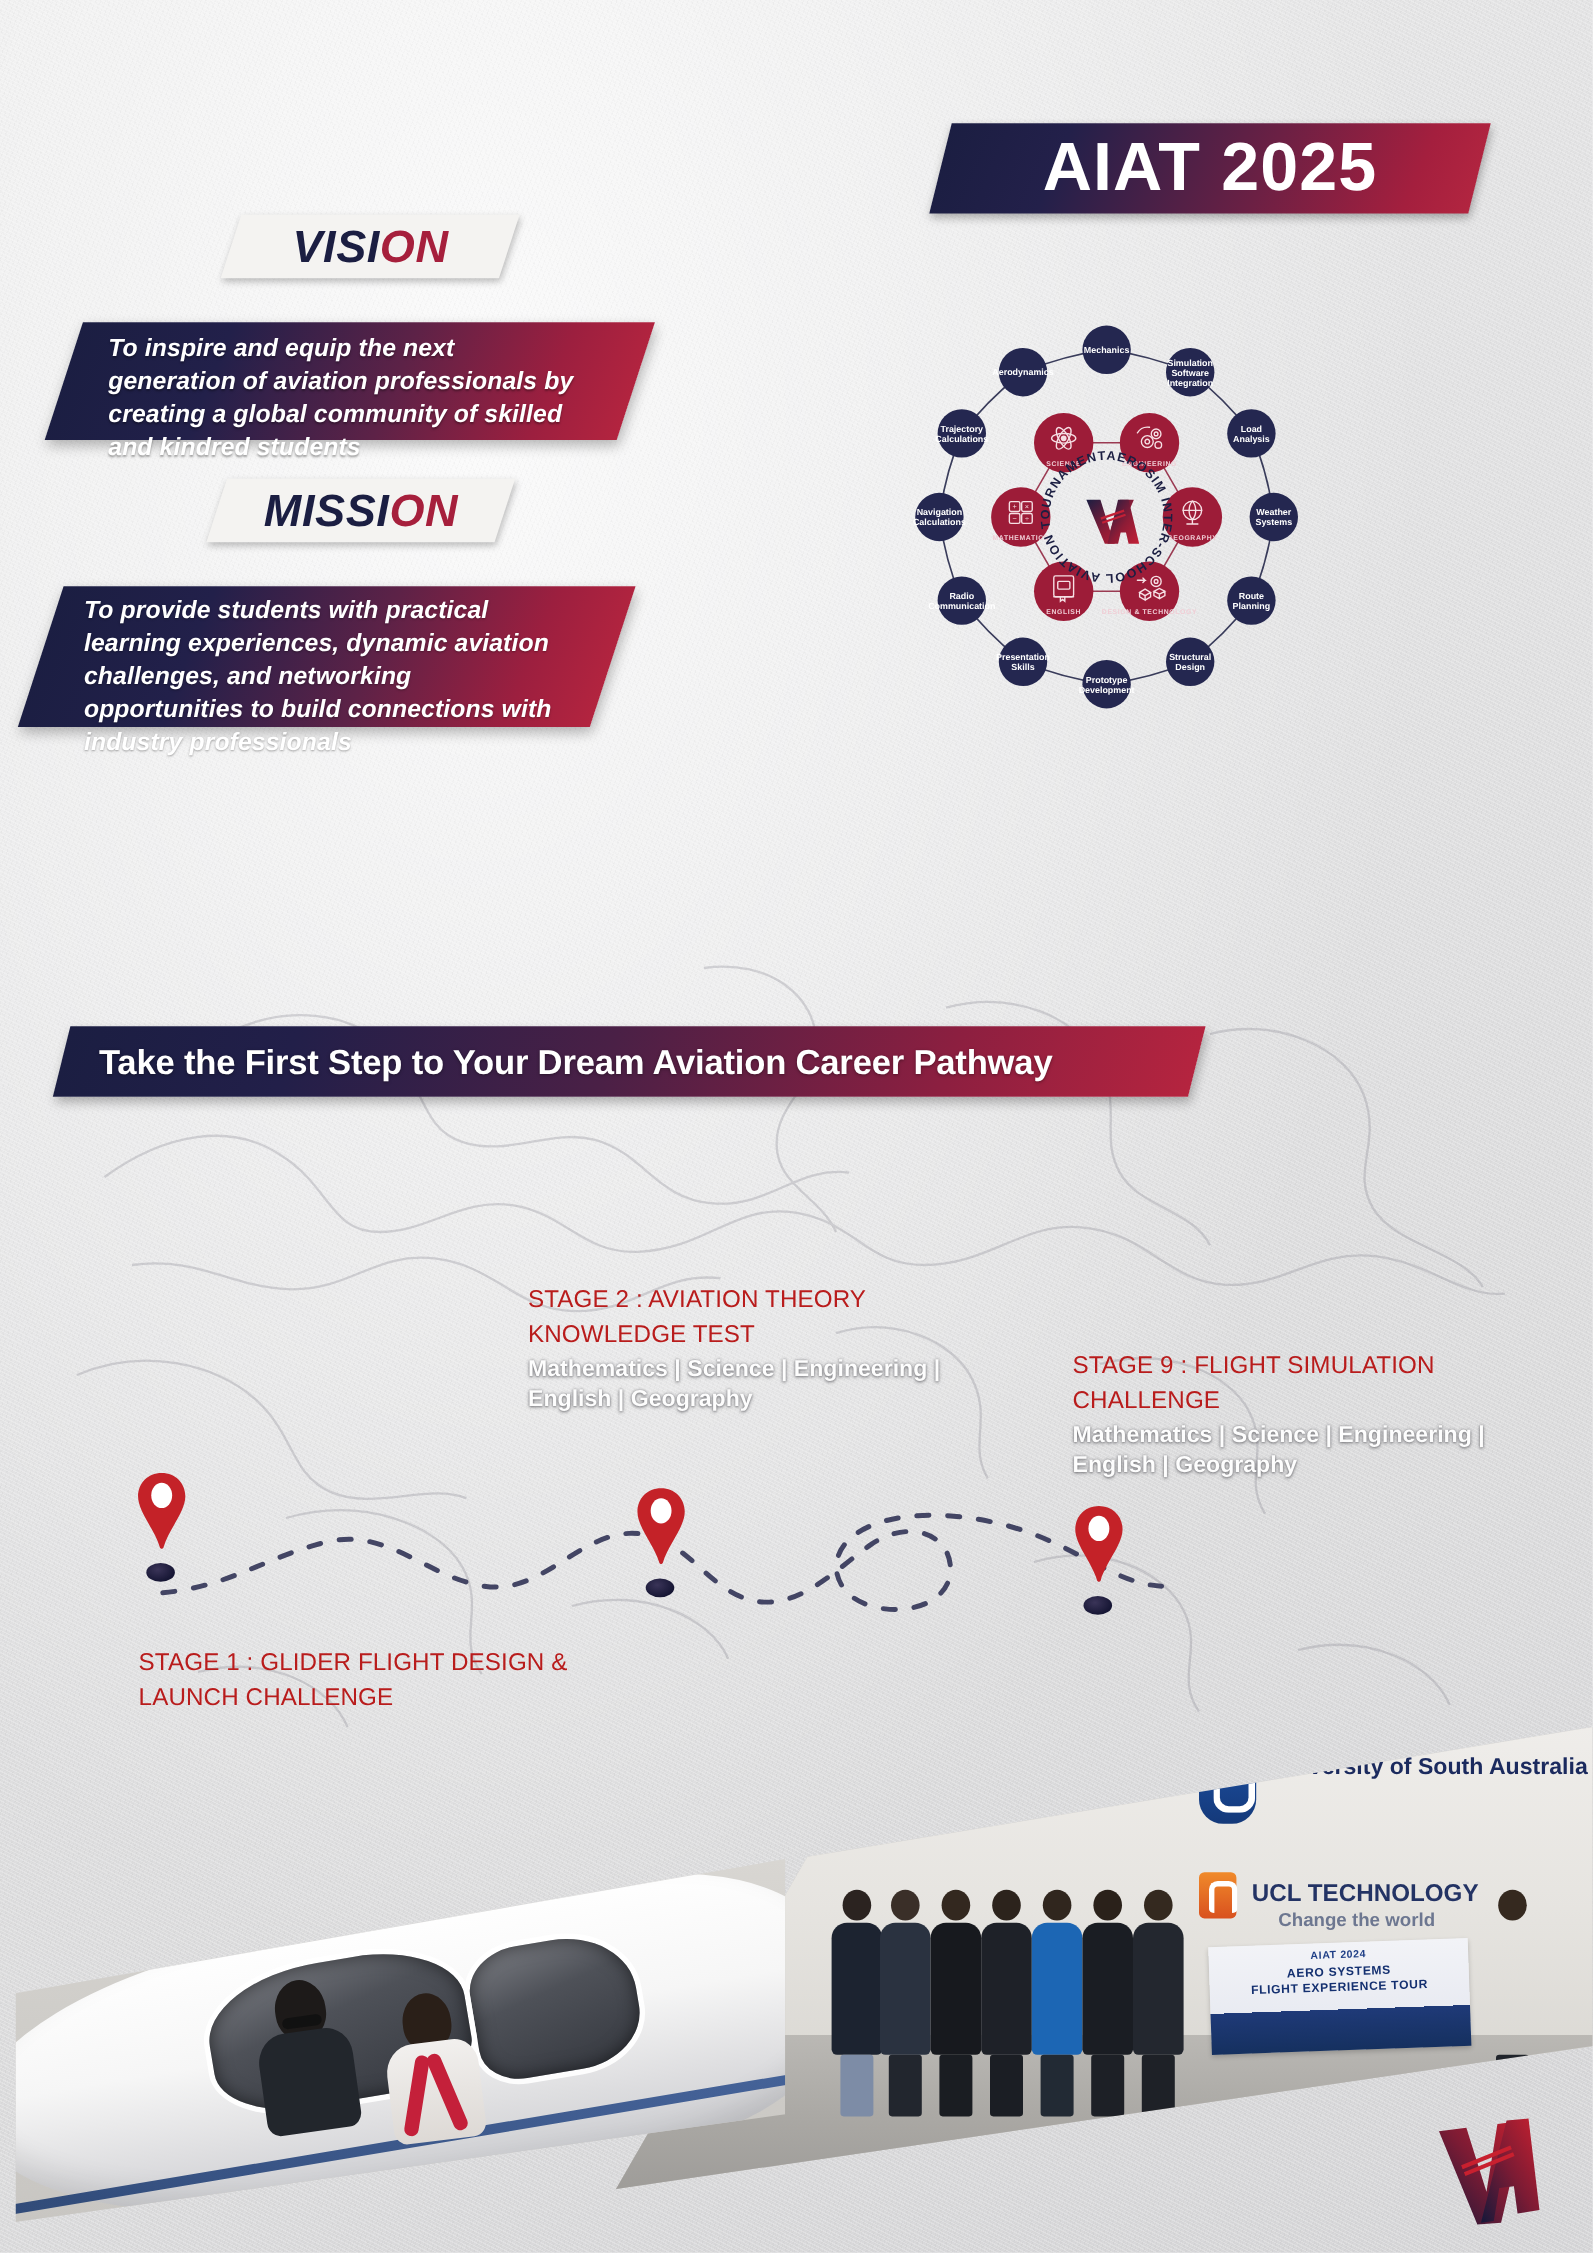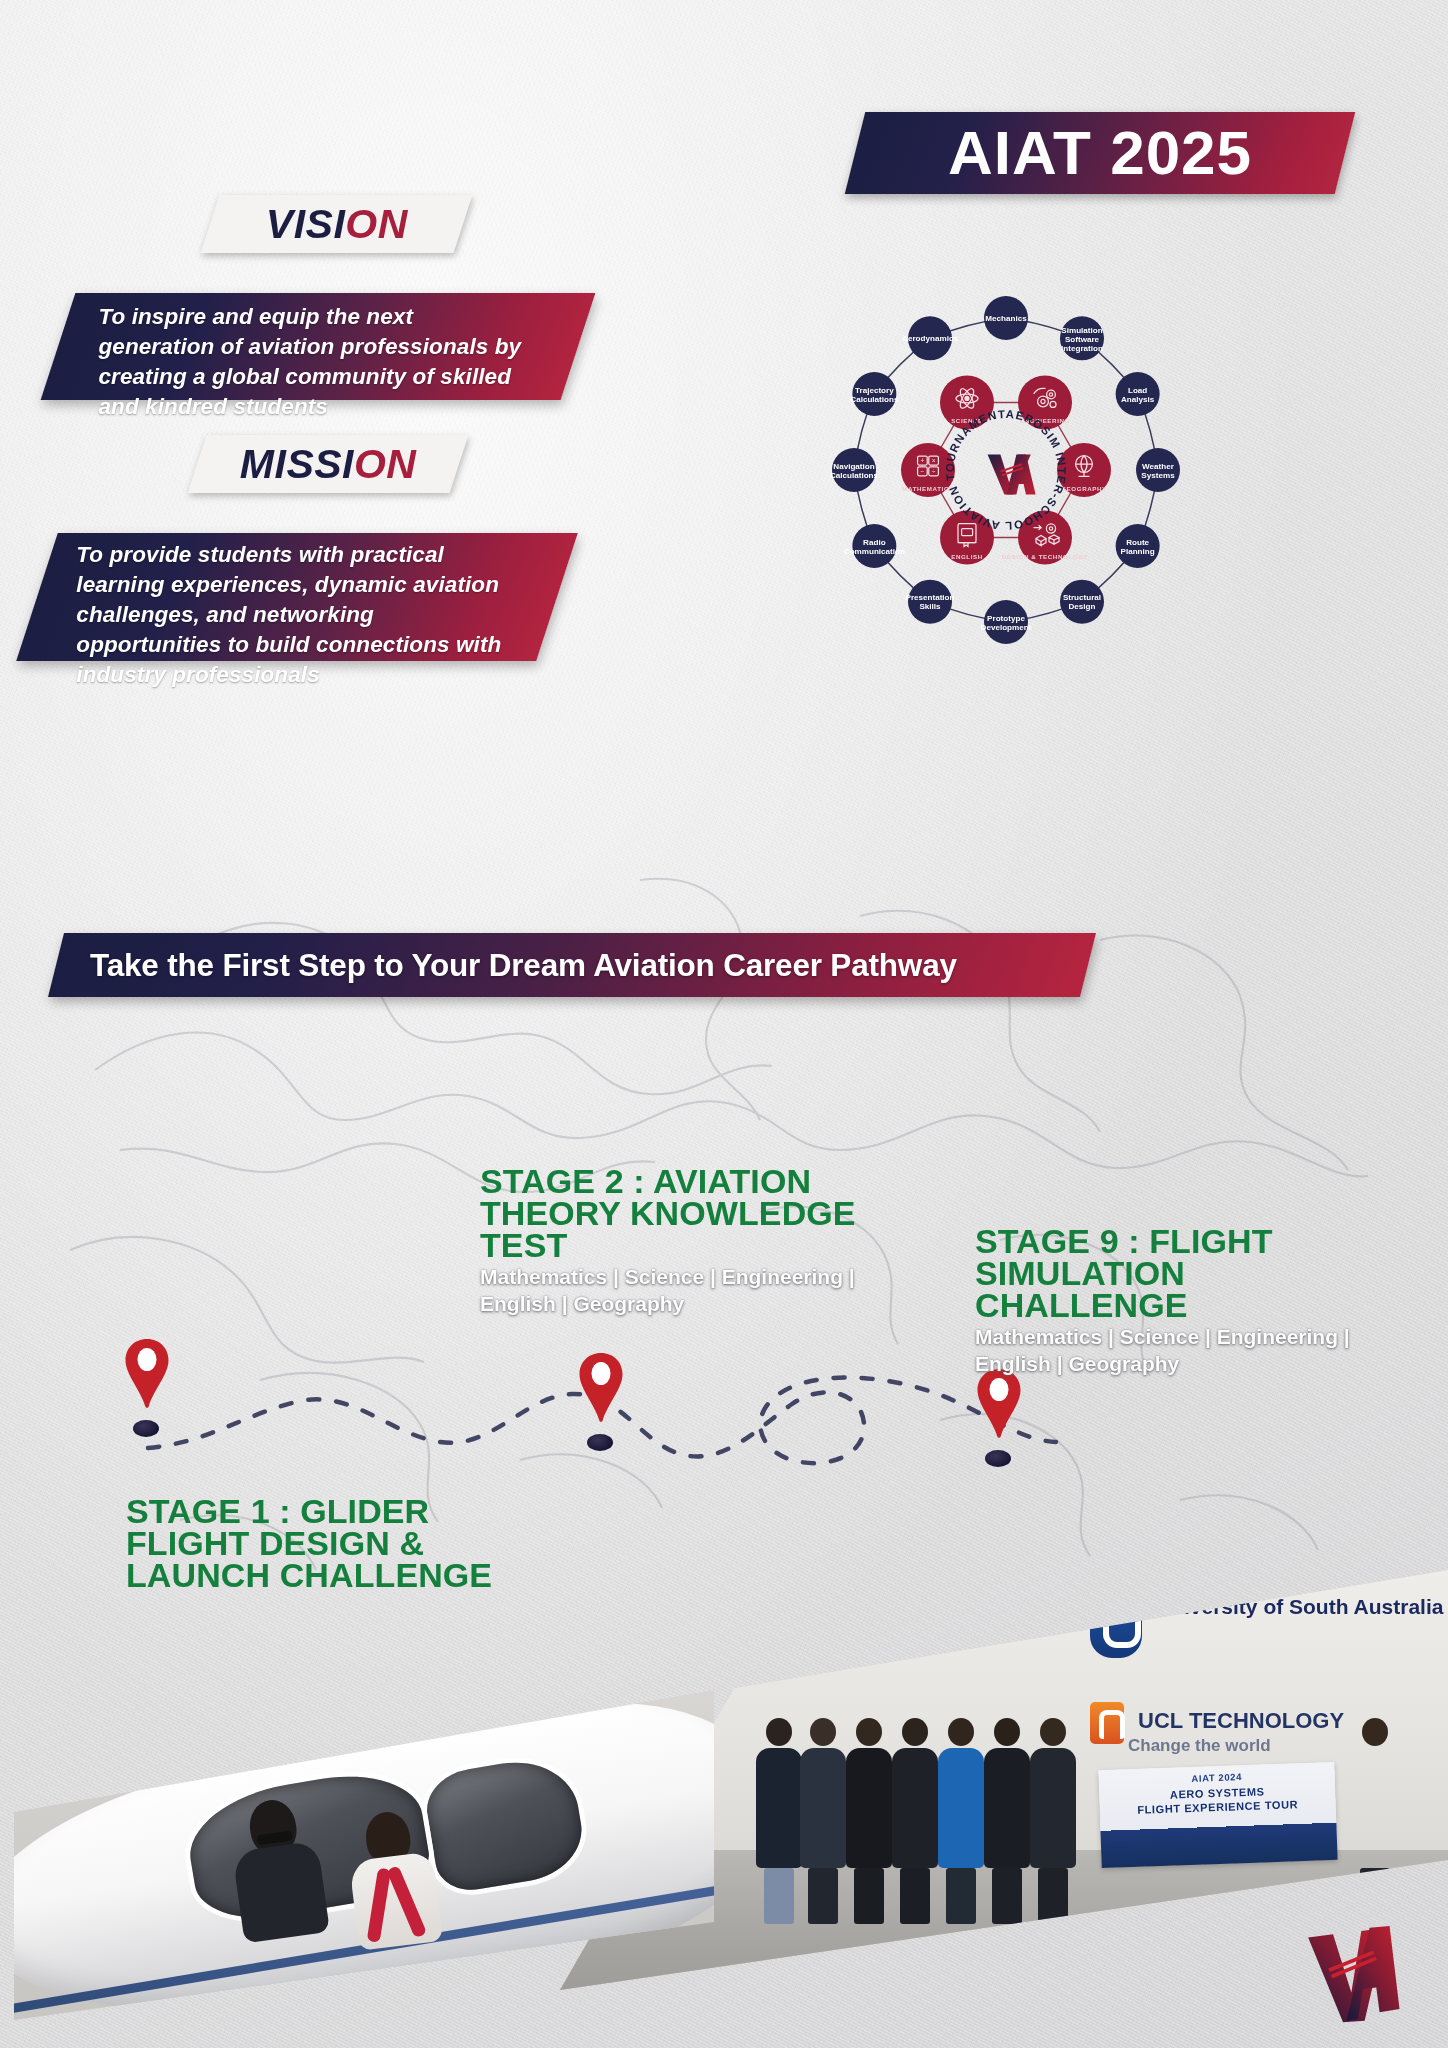--- a/index.html
+++ b/index.html
@@ -80,21 +80,21 @@
   
   #wheel{ left:806px; top:258px; width:400px; height:420px; }
   #wheel svg{ width:100%; height:100%; overflow:visible; }
   .on-lbl{ fill:#fff; font-size:8.1px; font-weight:700; font-family:"Liberation Sans",sans-serif; }
   .in-lbl{ fill:#f0cdd5; font-size:6.2px; font-weight:700; letter-spacing:.6px; font-family:"Liberation Sans",sans-serif; }
   .ring-txt{ fill:#1b1e42; font-size:11.4px; font-weight:800; letter-spacing:1.1px; font-family:"Liberation Sans",sans-serif; }
 
   
   #map-layer{ left:0; top:820px; width:1448px; height:1228px; opacity:.36; }
   .stage-title{
-    color:#15803d; font-weight:700; font-size:34px; line-height:32px;
+    color:#b91c1c; font-weight:400; font-size:22px; line-height:32px;
     letter-spacing:.1px;
   }
   .stage-sub{
     color:#fdfdfd; font-weight:600; font-size:21px; line-height:27px;
     text-shadow:0 1px 3px rgba(90,90,95,.85), 0 0 2px rgba(120,120,125,.6);
     margin-top:2px;
   }
   #stage2{ left:480px; top:1165px; width:420px; }
   #stage3{ left:975px; top:1225px; width:430px; }
   #stage1{ left:126px; top:1495px; width:420px; }
@@ -174,21 +174,21 @@
   }
   #usa-txt{
     position:absolute; left:596px; top:24px; color:#1b2a5e;
     font-weight:700; font-size:21px; line-height:25px; white-space:nowrap;
   }
   #ucl-txt{
     position:absolute; left:578px; top:138px; color:#13245a;
     font-weight:700; font-size:22px; white-space:nowrap; opacity:.92;
   }
   #ucl-sub{
-    position:absolute; left:568px; top:166px; color:#3b4a70;
+    position:absolute; left:602px; top:166px; color:#3b4a70;
     font-weight:600; font-size:17px; white-space:nowrap; opacity:.7;
   }
   #ucl-mark{
     position:absolute; left:530px; top:132px; width:34px; height:42px;
     background:linear-gradient(180deg,#f08a2a,#d9511f); border-radius:5px;
   }
   #ucl-mark:after{
     content:''; position:absolute; left:9px; top:8px; width:16px; height:24px;
     border:5px solid #fff; border-radius:8px 8px 4px 4px; border-bottom:none;
   }

